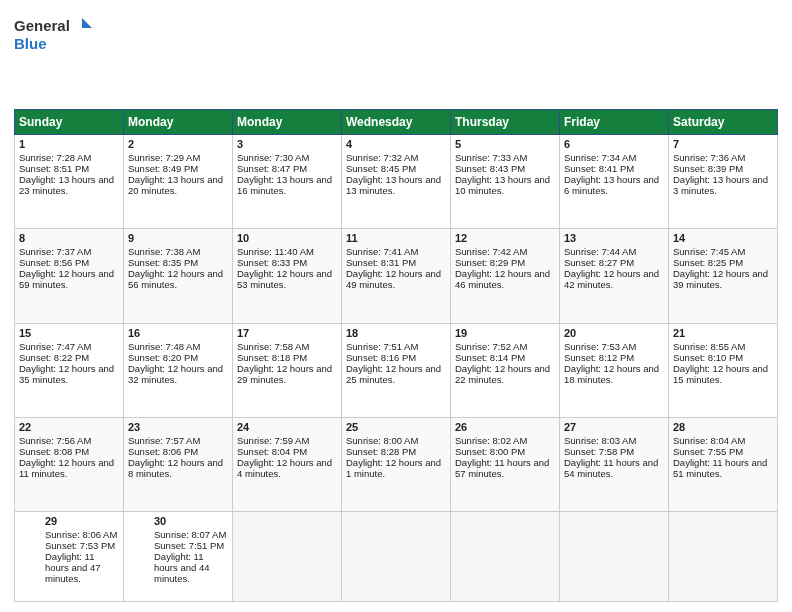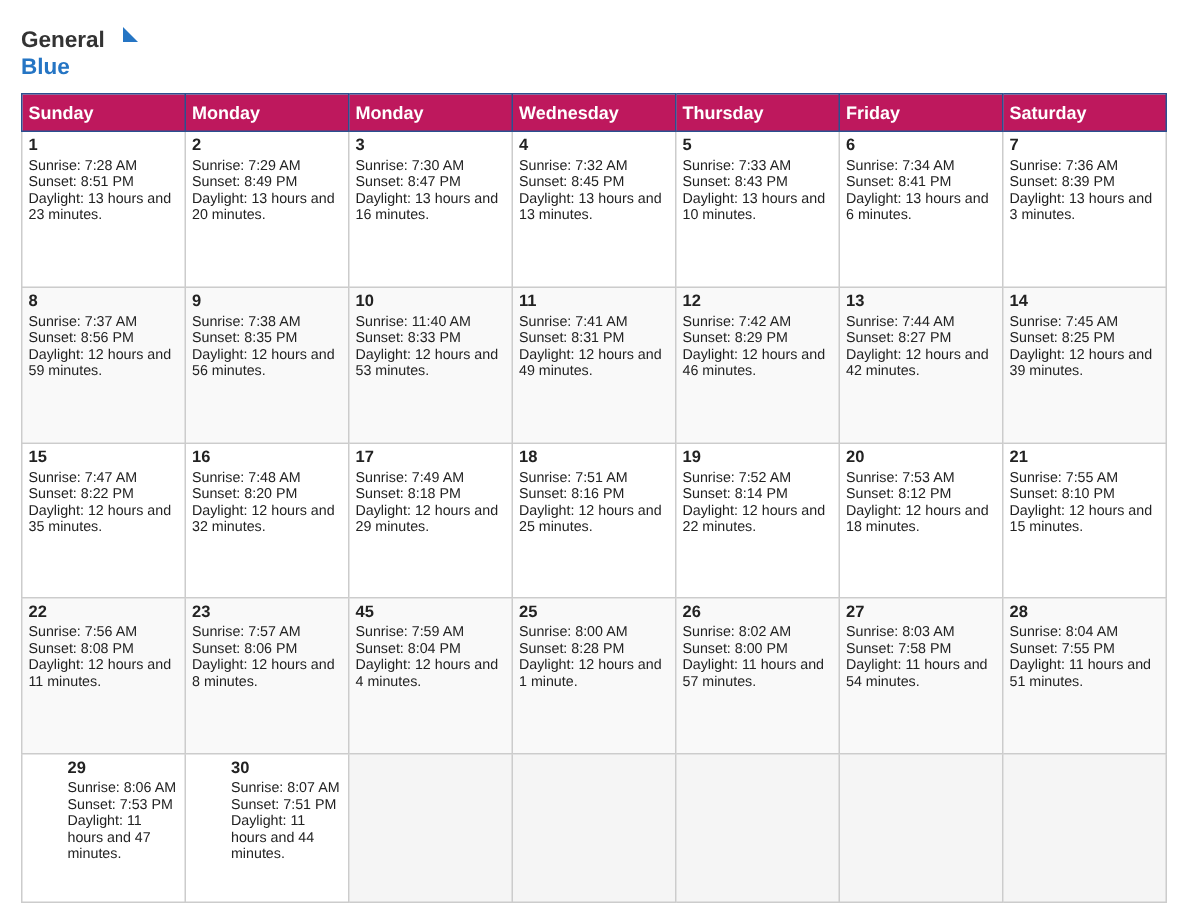--- a/index.html
+++ b/index.html
@@ -9,20 +9,21 @@
       font-family: Arial, sans-serif;
       background: #fff;
       overflow: hidden;
     }
     .page {
       width: 792px;
       height: 612px;
       padding: 10px 14px;
       display: flex;
       flex-direction: column;
+      gap: 47px;
     }
     .header {
       display: flex;
       justify-content: space-between;
       align-items: flex-start;
       margin-bottom: 8px;
     }
     .logo {
       display: flex;
       align-items: center;
@@ -41,21 +42,21 @@
     .location-title {
       font-size: 14px;
       color: #555;
     }
     table {
       width: 100%;
       border-collapse: collapse;
       flex: 1;
     }
     th {
-      background: #be185d;
+      background: #15803d;
       color: #fff;
       font-size: 12px;
       font-weight: bold;
       padding: 5px 4px;
       text-align: left;
       border: 1px solid #2a5090;
       margin-top: 23px;
     }
     td {
       border: 1px solid #ccc;
@@ -127,30 +128,30 @@
           <td><span class="day-num">9</span><span>Sunrise: 7:38 AM</span><br><span>Sunset: 8:35 PM</span><br><span>Daylight: 12 hours and 56 minutes.</span></td>
           <td><span class="day-num">10</span><span>Sunrise: 11:40 AM</span><br><span>Sunset: 8:33 PM</span><br><span>Daylight: 12 hours and 53 minutes.</span></td>
           <td><span class="day-num">11</span><span>Sunrise: 7:41 AM</span><br><span>Sunset: 8:31 PM</span><br><span>Daylight: 12 hours and 49 minutes.</span></td>
           <td><span class="day-num">12</span><span>Sunrise: 7:42 AM</span><br><span>Sunset: 8:29 PM</span><br><span>Daylight: 12 hours and 46 minutes.</span></td>
           <td><span class="day-num">13</span><span>Sunrise: 7:44 AM</span><br><span>Sunset: 8:27 PM</span><br><span>Daylight: 12 hours and 42 minutes.</span></td>
           <td><span class="day-num">14</span><span>Sunrise: 7:45 AM</span><br><span>Sunset: 8:25 PM</span><br><span>Daylight: 12 hours and 39 minutes.</span></td>
         </tr>
         <tr>
           <td><span class="day-num">15</span><span>Sunrise: 7:47 AM</span><br><span>Sunset: 8:22 PM</span><br><span>Daylight: 12 hours and 35 minutes.</span></td>
           <td><span class="day-num">16</span><span>Sunrise: 7:48 AM</span><br><span>Sunset: 8:20 PM</span><br><span>Daylight: 12 hours and 32 minutes.</span></td>
-          <td><span class="day-num">17</span><span>Sunrise: 7:49 AM</span><br><span>Sunset: 8:18 PM</span><br><span>Daylight: 12 hours and 29 minutes.</span></td>
+          <td><span class="day-num">17</span><span>Sunrise: 7:58 AM</span><br><span>Sunset: 8:18 PM</span><br><span>Daylight: 12 hours and 29 minutes.</span></td>
           <td><span class="day-num">18</span><span>Sunrise: 7:51 AM</span><br><span>Sunset: 8:16 PM</span><br><span>Daylight: 12 hours and 25 minutes.</span></td>
           <td><span class="day-num">19</span><span>Sunrise: 7:52 AM</span><br><span>Sunset: 8:14 PM</span><br><span>Daylight: 12 hours and 22 minutes.</span></td>
           <td><span class="day-num">20</span><span>Sunrise: 7:53 AM</span><br><span>Sunset: 8:12 PM</span><br><span>Daylight: 12 hours and 18 minutes.</span></td>
-          <td><span class="day-num">21</span><span>Sunrise: 7:55 AM</span><br><span>Sunset: 8:10 PM</span><br><span>Daylight: 12 hours and 15 minutes.</span></td>
+          <td><span class="day-num">21</span><span>Sunrise: 8:55 AM</span><br><span>Sunset: 8:10 PM</span><br><span>Daylight: 12 hours and 15 minutes.</span></td>
         </tr>
         <tr>
           <td><span class="day-num">22</span><span>Sunrise: 7:56 AM</span><br><span>Sunset: 8:08 PM</span><br><span>Daylight: 12 hours and 11 minutes.</span></td>
           <td><span class="day-num">23</span><span>Sunrise: 7:57 AM</span><br><span>Sunset: 8:06 PM</span><br><span>Daylight: 12 hours and 8 minutes.</span></td>
-          <td><span class="day-num">45</span><span>Sunrise: 7:59 AM</span><br><span>Sunset: 8:04 PM</span><br><span>Daylight: 12 hours and 4 minutes.</span></td>
+          <td><span class="day-num">24</span><span>Sunrise: 7:59 AM</span><br><span>Sunset: 8:04 PM</span><br><span>Daylight: 12 hours and 4 minutes.</span></td>
           <td><span class="day-num">25</span><span>Sunrise: 8:00 AM</span><br><span>Sunset: 8:28 PM</span><br><span>Daylight: 12 hours and 1 minute.</span></td>
           <td><span class="day-num">26</span><span>Sunrise: 8:02 AM</span><br><span>Sunset: 8:00 PM</span><br><span>Daylight: 11 hours and 57 minutes.</span></td>
           <td><span class="day-num">27</span><span>Sunrise: 8:03 AM</span><br><span>Sunset: 7:58 PM</span><br><span>Daylight: 11 hours and 54 minutes.</span></td>
           <td><span class="day-num">28</span><span>Sunrise: 8:04 AM</span><br><span>Sunset: 7:55 PM</span><br><span>Daylight: 11 hours and 51 minutes.</span></td>
         </tr>
         <tr class="last-row">
           <td><span class="day-num">29</span><span>Sunrise: 8:06 AM</span><br><span>Sunset: 7:53 PM</span><br><span>Daylight: 11 hours and 47 minutes.</span></td>
           <td><span class="day-num">30</span><span>Sunrise: 8:07 AM</span><br><span>Sunset: 7:51 PM</span><br><span>Daylight: 11 hours and 44 minutes.</span></td>
           <td class="empty"></td>
           <td class="empty"></td>

